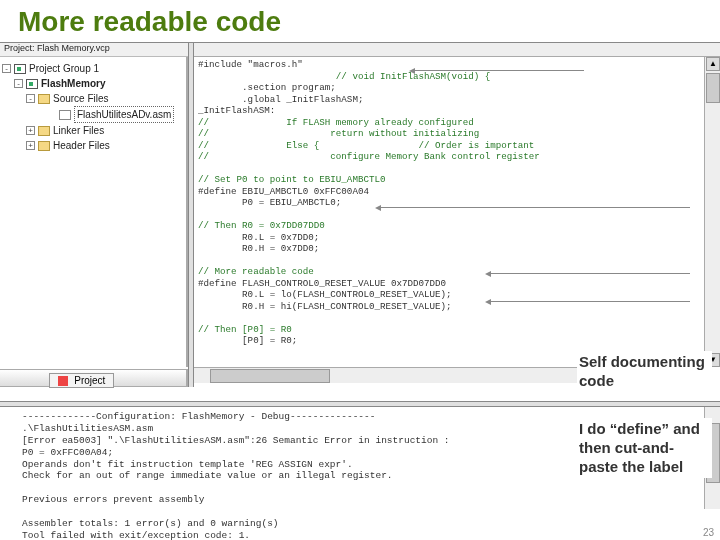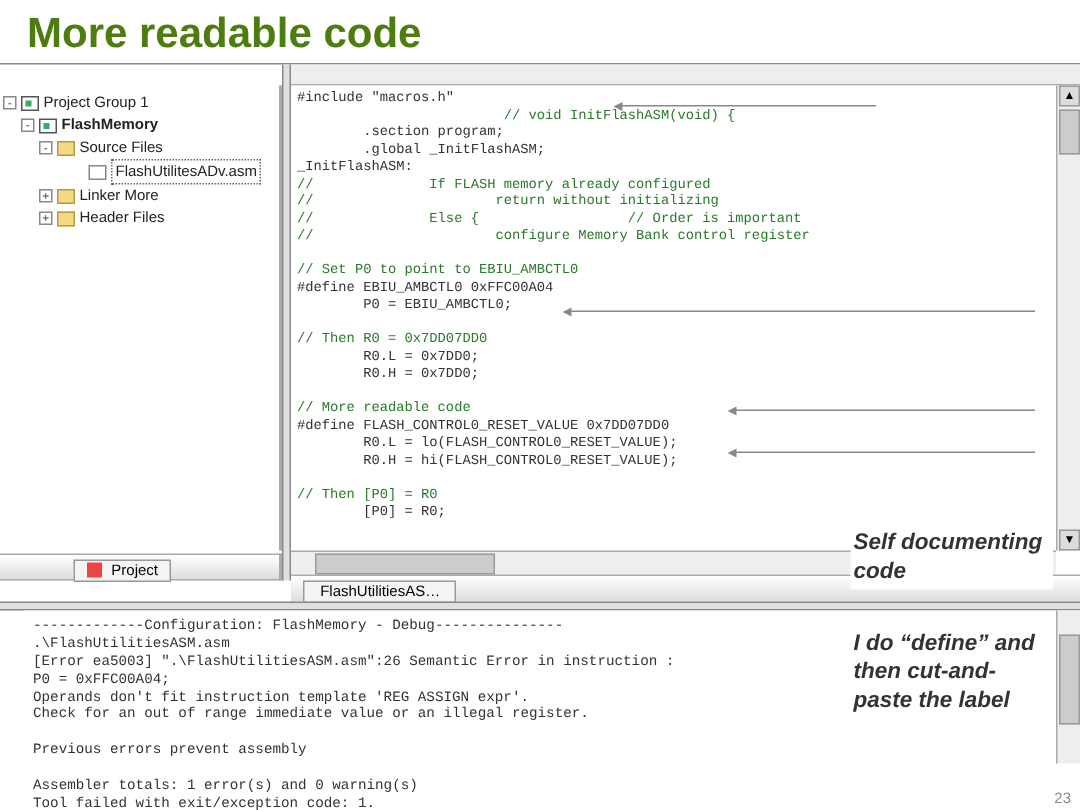--- a/index.html
+++ b/index.html
@@ -167,30 +167,29 @@
     filter: blur(0.45px);
   }
   .vscroll-out {
     position:absolute; top:364px; left:704px; width:16px; height:102px;
     background:#eee; border-left:1px solid #aaa;
   }
   .vscroll-out .thumb { position:absolute; top:16px; left:1px; width:14px; height:60px; background:#ccc; border:1px solid #999; }
 
   .callout {
     position:absolute;
-    right: 18px;
+    right: 8px;
     width: 135px;
     background: #fff;
     font-family: Arial, sans-serif;
     color: #333;
     font-weight: bold;
     font-size: 15px;
     line-height: 1.25;
     padding: 2px;
-    font-style: italic;
   }
   .callout.c1 { top: 351px; }
   .callout.c2 { top: 418px; }
   .slide-num {
     position:absolute;
     right:6px; bottom:2px;
     font-size:10px; color:#888;
   }
   .arrow {
     position:absolute;
@@ -202,20 +201,21 @@
     border-right:6px solid #888; border-top:3px solid transparent; border-bottom:3px solid transparent;
   }
 </style>
 </head>
 <body>
 
 <div class="slide-title">More readable code</div>
 
 <div class="ide-area">
 
+  <div class="crumb-bar">Project: Flash Memory.vcp</div>
 
   <div class="project-panel">
     <div class="tree">
       <div class="tree-row indent0">
         <span class="sq">-</span>
         <span class="ficon proj"></span>
         <span>Project Group 1</span>
       </div>
       <div class="tree-row indent1">
         <span class="sq">-</span>
@@ -227,21 +227,21 @@
         <span class="ficon folder"></span>
         <span>Source Files</span>
       </div>
       <div class="tree-row indent3">
         <span class="ficon file"></span>
         <span class="dotted">FlashUtilitesADv.asm</span>
       </div>
       <div class="tree-row indent2">
         <span class="sq">+</span>
         <span class="ficon folder"></span>
-        <span>Linker More</span>
+        <span>Linker Files</span>
       </div>
       <div class="tree-row indent2">
         <span class="sq">+</span>
         <span class="ficon folder"></span>
         <span>Header Files</span>
       </div>
     </div>
   </div>
 
   <div class="tab-below">
@@ -284,26 +284,20 @@
         [P0] = R0;</pre>
   </div>
   <div class="vscroll-code">
     <div class="arr" style="top:0">▲</div>
     <div class="thumb"></div>
     <div class="arr" style="bottom:0">▼</div>
   </div>
   <div class="hscroll-code">
     <div class="thumb"></div>
   </div>
-  <div class="code-bottom-tab">
-    <span style="display:inline-block;width:4px"></span>
-    <span class="tab">
-      <span>FlashUtilitiesAS…</span>
-    </span>
-  </div>
 
   <div class="arrow" style="top:27px; left:414px; width:170px"></div>
   <div class="arrow" style="top:164px; left:380px; width:310px"></div>
   <div class="arrow" style="top:230px; left:490px; width:200px"></div>
   <div class="arrow" style="top:258px; left:490px; width:200px"></div>
 
   <div class="splitter-h"></div>
 
   <div class="output-panel">
     <pre id="out-pre">-------------Configuration: FlashMemory - Debug---------------

